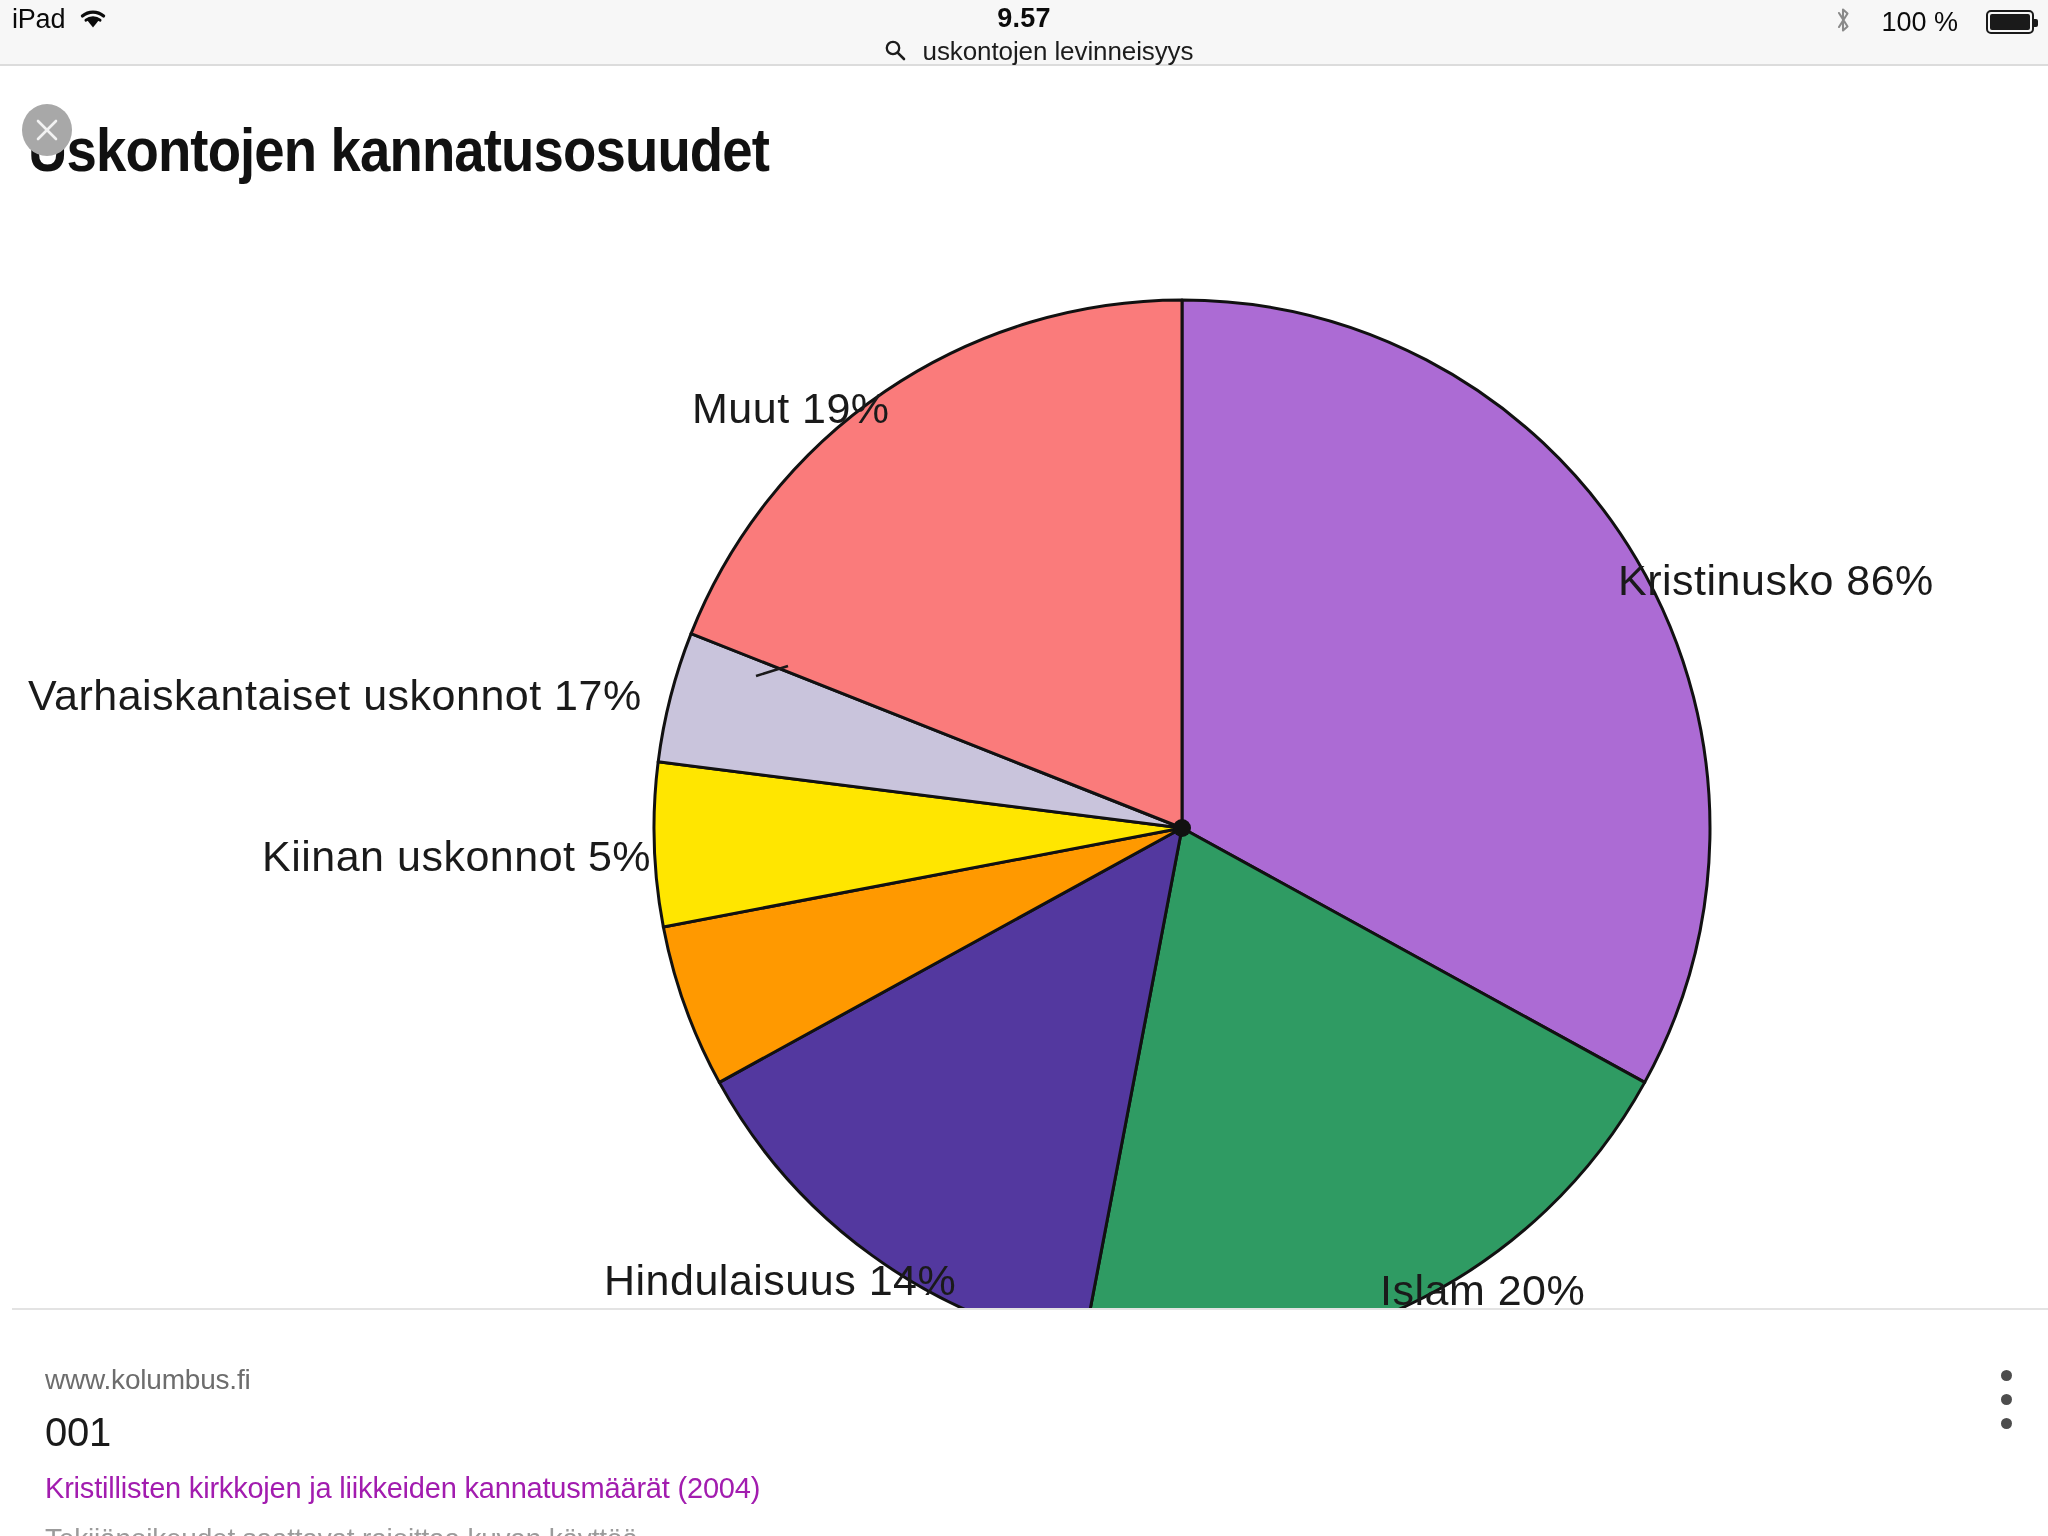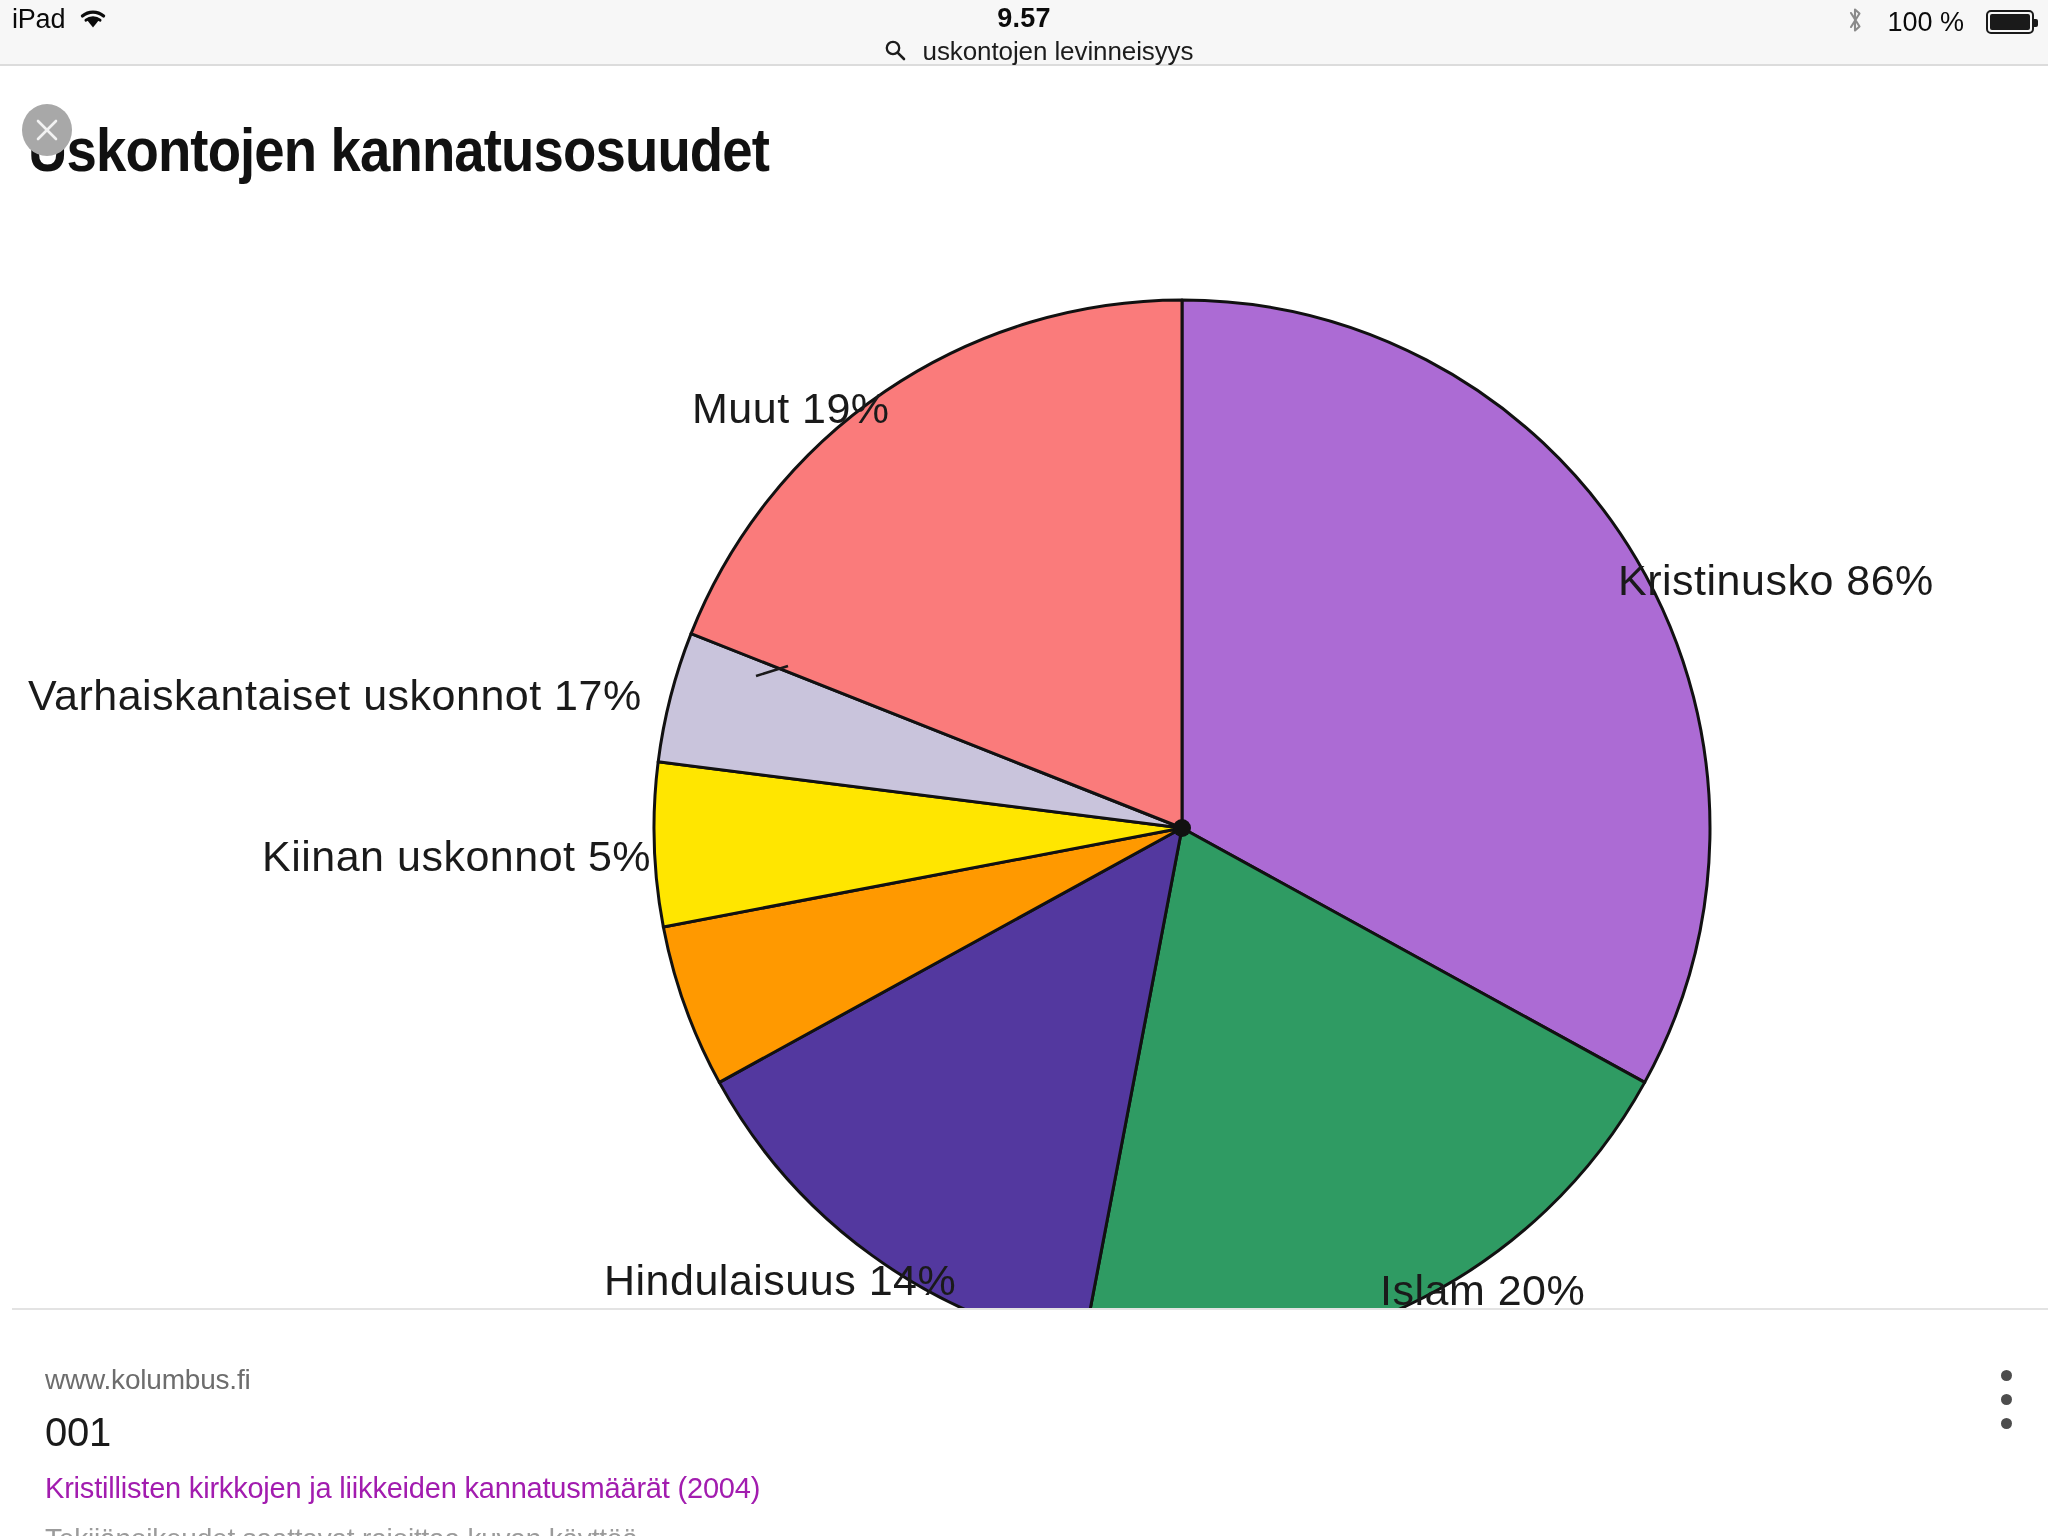--- a/index.html
+++ b/index.html
@@ -75,21 +75,21 @@
     letter-spacing: -0.1px;
   }
 
   .search-icon { display: block; }
 
   .status-right {
     position: absolute;
     right: 14px; top: 5px;
     display: flex;
     align-items: center;
-    gap: 22px;
+    gap: 28px;
   }
 
   .bt-icon { display: block; }
 
   .battery-pct {
     font-size: 27px;
     color: #0b0b0b;
   }
 
   .battery-shell {

